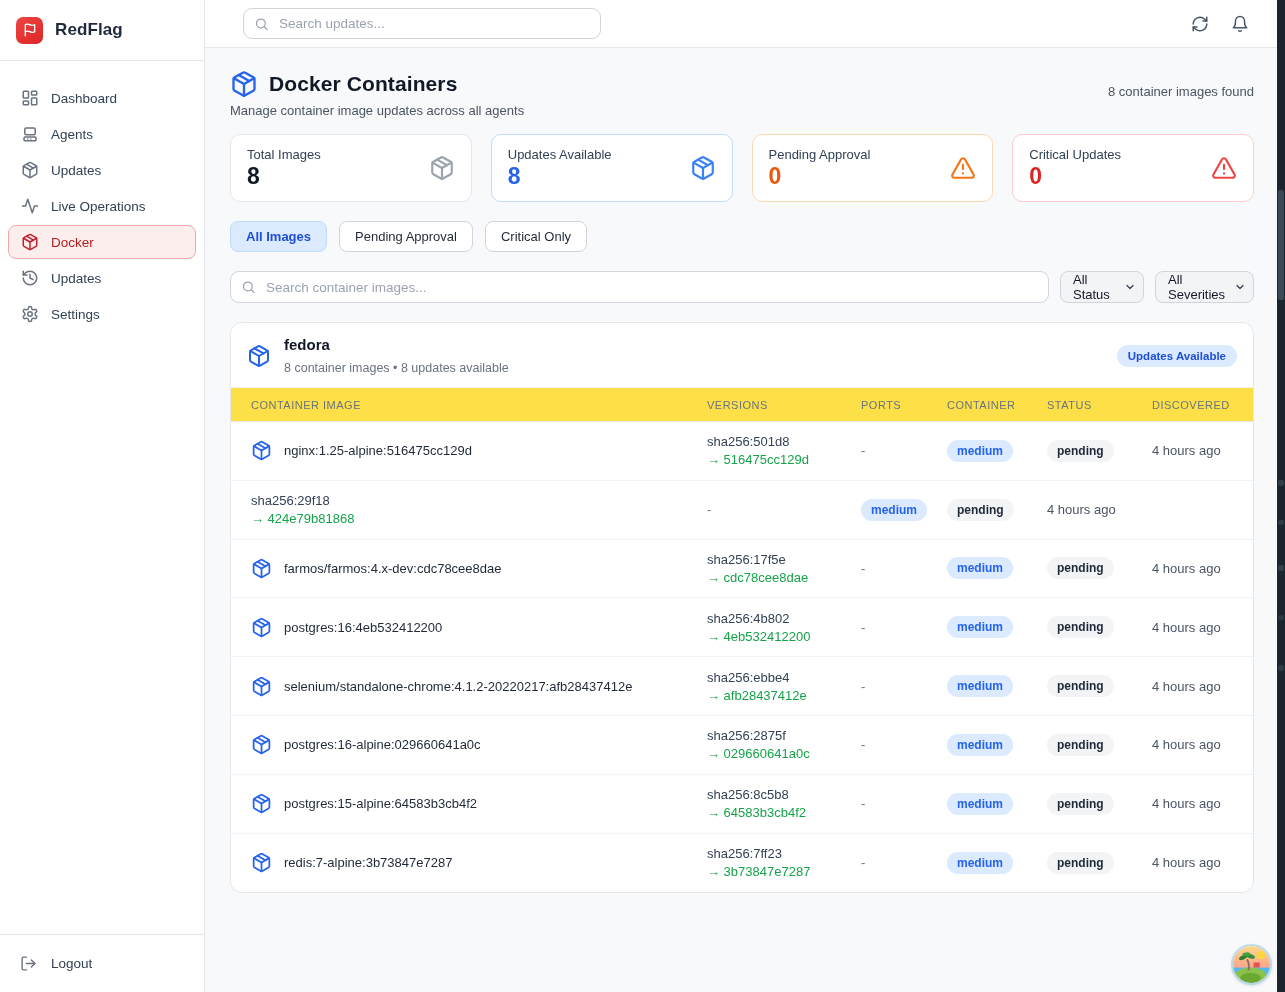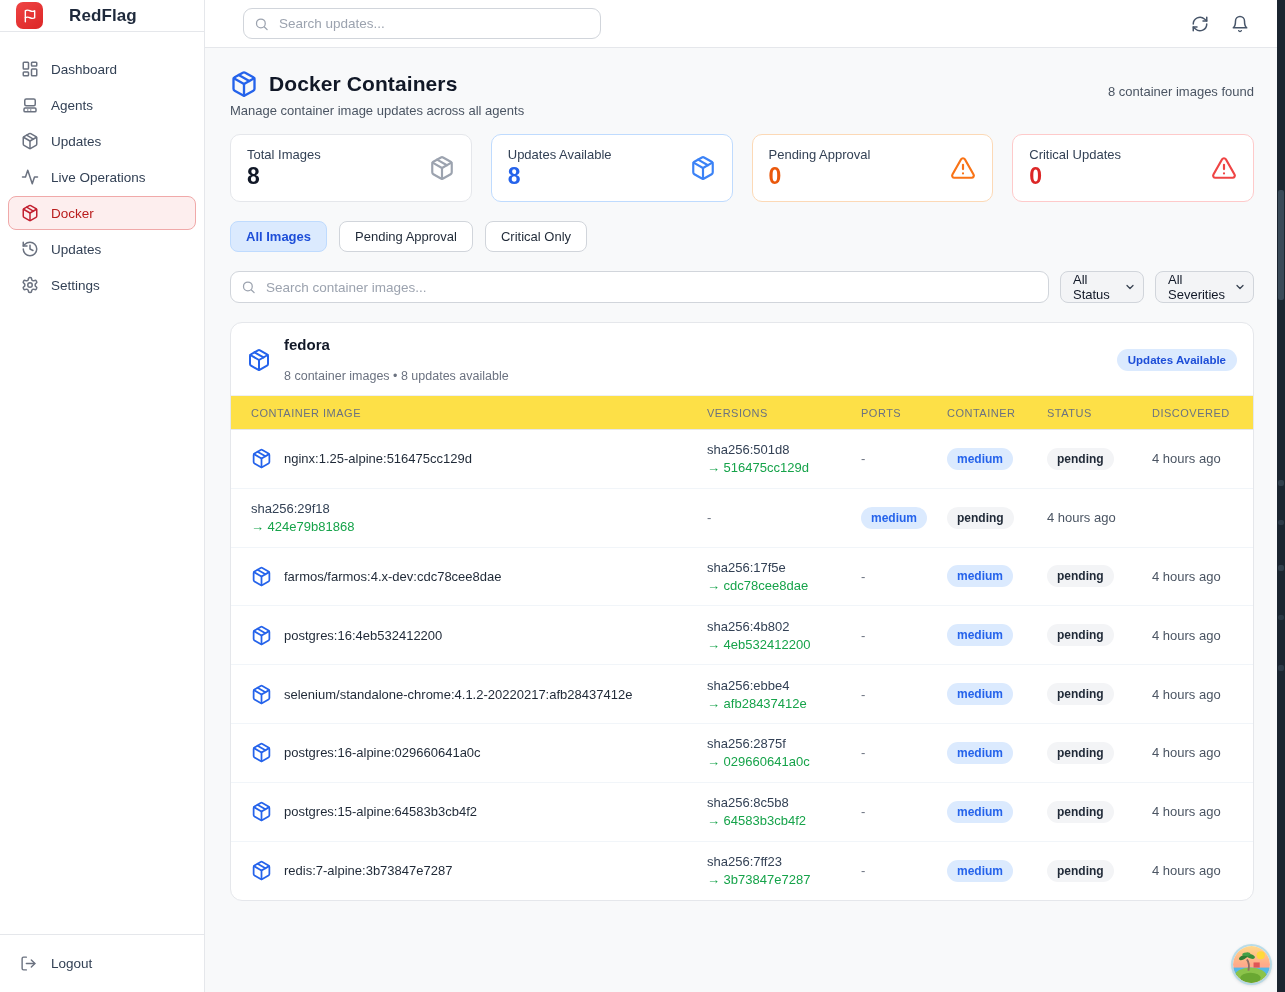--- a/index.html
+++ b/index.html
@@ -4,21 +4,21 @@
 <style>
   * { box-sizing: border-box; margin: 0; padding: 0; }
   html,body { width:1285px; height:992px; overflow:hidden; }
   body { font-family:"Liberation Sans", sans-serif; background:#f8f9fa; color:#1f2937; position:relative; }
   svg { display:block; }
 
   .app { display:flex; width:100%; height:100%; }
 
   
   .sidebar { width:205px; background:#fff; border-right:1px solid #e5e7eb; display:flex; flex-direction:column; flex-shrink:0; }
-  .brand { height:32px; display:flex; align-items:center; gap:26px; padding:0 16px; border-bottom:1px solid #e5e7eb; }
+  .brand { height:61px; display:flex; align-items:center; gap:12px; padding:0 16px; border-bottom:1px solid #e5e7eb; }
   .brand-mark { width:27px; height:27px; border-radius:7px; background:linear-gradient(145deg,#ef4444,#dc2626); display:flex; align-items:center; justify-content:center; color:#fff; }
   .brand-mark svg { width:14px; height:14px; }
   .brand-name { font-size:17px; font-weight:700; color:#1e293b; letter-spacing:.1px; }
   .nav { padding:20px 8px 0 8px; display:flex; flex-direction:column; gap:2px; }
   .nav-item { display:flex; align-items:center; gap:12px; padding:7px 12px; border-radius:8px; cursor:pointer; color:#334155; border:1px solid transparent; }
   .nav-item .nav-icon { width:18px; height:18px; color:#6b7280; }
   .nav-item .nav-icon svg { width:18px; height:18px; }
   .nav-label { font-size:13.5px; font-weight:500; }
   .nav-item.active { background:#fdeeee; border:1px solid #f0a9a9; color:#b91c1c; }
   .nav-item.active .nav-icon { color:#c22030; }
@@ -71,21 +71,21 @@
   .select { position:relative; height:32px; background:#f3f4f6; border:1px solid #d1d5db; border-radius:8px; display:flex; align-items:center; font-size:13px; color:#111827; padding:0 24px 0 12px; cursor:pointer; flex-shrink:0; }
   .select .chev { position:absolute; right:7px; width:12px; height:12px; color:#374151; }
   .select .chev svg { width:12px; height:12px; }
 
   
   .table-card { margin-top:19px; background:#fff; border:1px solid #e5e7eb; border-radius:12px; overflow:hidden; }
   .group-head { display:flex; align-items:center; gap:13px; padding:13px 16px 12px 16px; }
   .group-ic { width:24px; height:24px; color:#2563eb; }
   .group-ic svg { width:24px; height:24px; }
   .group-name { font-size:15px; font-weight:700; color:#111827; }
-  .group-sub { font-size:12.5px; color:#6b7280; margin-top:16px; }
+  .group-sub { font-size:12.5px; color:#6b7280; margin-top:8px; }
   .badge-pill { margin-left:auto; background:#dbeafe; color:#1d4ed8; font-size:11.5px; font-weight:700; padding:5px 11px; border-radius:999px; }
 
   .tgrid { display:grid; grid-template-columns:456px 154px 86px 100px 105px 1fr; align-items:center; padding:0 20px; }
   .thead { height:35px; background:#fde047; border-top:1px solid #eef0f2; border-bottom:1px solid #e5e7eb; }
   .th { font-size:11px; color:#6b7280; letter-spacing:.5px; font-weight:500; }
   .trow { height:58.8px; border-bottom:1px solid #f1f5f9; }
   .trow:last-child { border-bottom:none; }
   .cell-image { display:flex; align-items:center; gap:12px; padding-right:12px; }
   .row-ic { width:21px; height:21px; color:#2563eb; flex-shrink:0; }
   .row-ic svg { width:21px; height:21px; }

